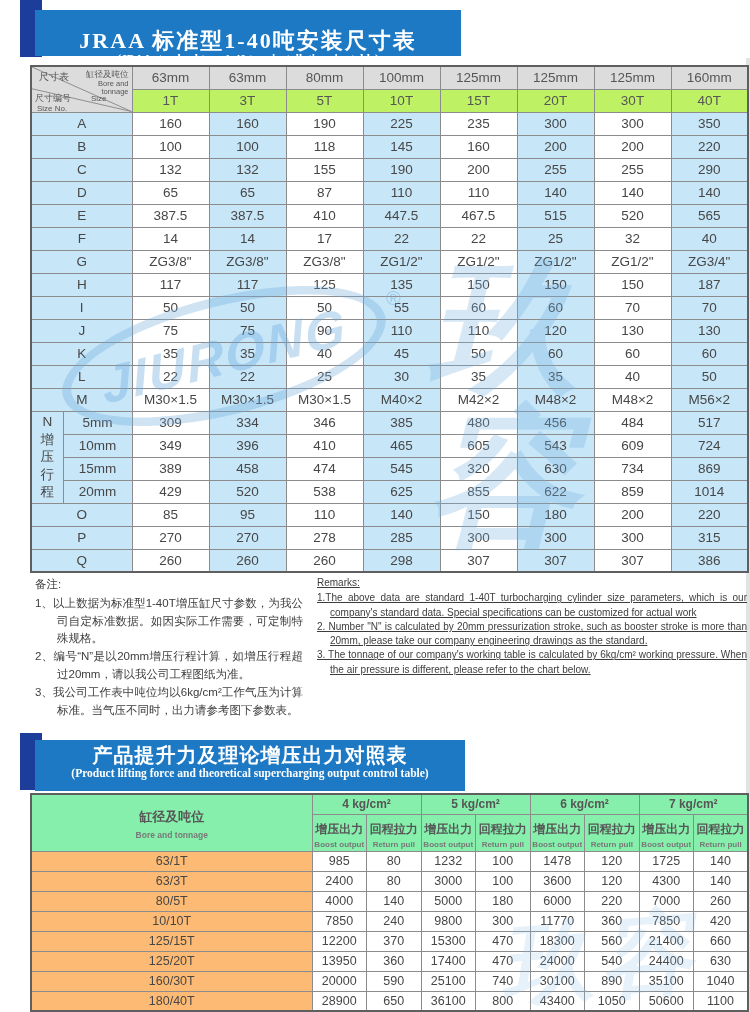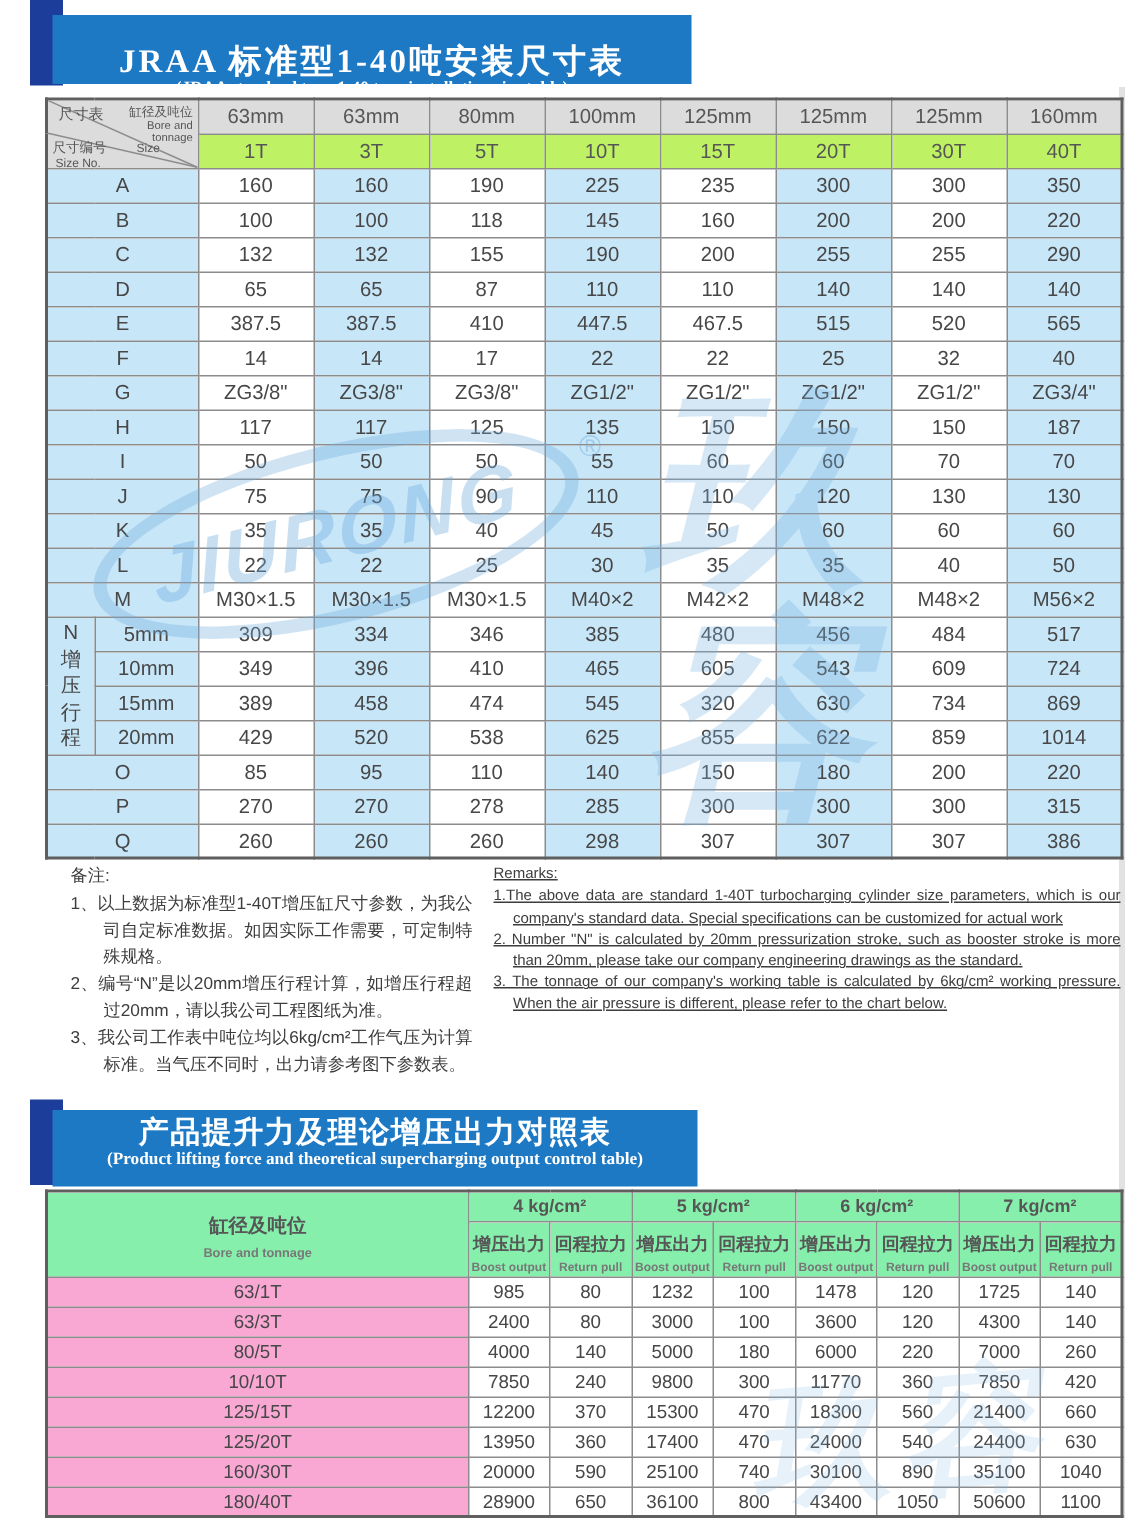--- a/index.html
+++ b/index.html
@@ -39,35 +39,35 @@
   .c-blen{left:5px;top:38px;font-size:8px;}
   .lab{background:#c7e6f8;font-size:14.5px;}
   .sublab{font-size:13.5px;background:#c7e6f8;}
   .nlab{background:#c7e6f8;font-size:12px;vertical-align:top;padding-top:3px;}
   .nlab div{line-height:17.5px;}
   .blue{background:#c7e6f8;}
   .white{background:#fff;}
 
   
   .remarks{position:absolute;left:35px;top:576px;width:712px;display:flex;gap:14px;color:#3d3d3d;}
-  .rem-zh{width:268px;font-size:11.5px;line-height:1.55;margin-left:12px;}
+  .rem-zh{width:268px;font-size:11.5px;line-height:1.55;}
   .rem-en{flex:1;font-size:10px;line-height:1.43;text-decoration:underline;}
   .rem-head{margin-bottom:1px;}
   .ritem.zh{padding-left:22px;text-indent:-22px;text-align:justify;}
   .ritem.en{padding-left:13px;text-indent:-13px;text-align:justify;}
 
   #force-table{left:30px;top:793px;width:717px;}
   .fh1 td,.fh2 td{background:#86efac;color:#565656;font-weight:bold;}
   .fp{height:20px;font-size:12px;}
   .flzh{font-size:13px;margin-top:3px;}
   .flen{font-size:8.5px;color:#787878;margin-top:4px;}
   .fs{height:37px;}
   .fszh{font-size:12px;margin-top:5px;}
   .fsen{font-size:8px;color:#787878;margin-top:2px;}
-  .flab{background:#f9a8d4;height:20px;font-size:12.5px;}
+  .flab{background:#fdba74;height:20px;font-size:12.5px;}
   .fval{font-size:12.5px;background:#fff;}
 
   
   .wm1{position:absolute;left:30px;top:65px;width:717px;height:507px;pointer-events:none;}
   .wm-ellipse{position:absolute;left:28px;top:232px;width:332px;height:118px;border:9px solid rgba(110,170,220,0.33);border-radius:50%;transform:rotate(-14deg);display:flex;align-items:center;justify-content:center;}
   .wm-en{font-style:italic;font-weight:bold;font-size:52px;letter-spacing:2px;color:rgba(110,170,220,0.38);transform:skewX(-8deg);}
   .wm-reg{position:absolute;left:356px;top:222px;font-size:20px;color:rgba(110,170,220,0.45);}
   .wm-zh{position:absolute;left:398px;top:188px;font-size:150px;font-weight:bold;font-style:italic;letter-spacing:12px;color:rgba(120,180,225,0.30);line-height:1;}
   .wm2{position:absolute;left:500px;top:912px;font-size:92px;font-weight:bold;font-style:italic;letter-spacing:8px;color:rgba(130,185,230,0.20);transform:rotate(-5deg);pointer-events:none;line-height:1;}
 </style>

